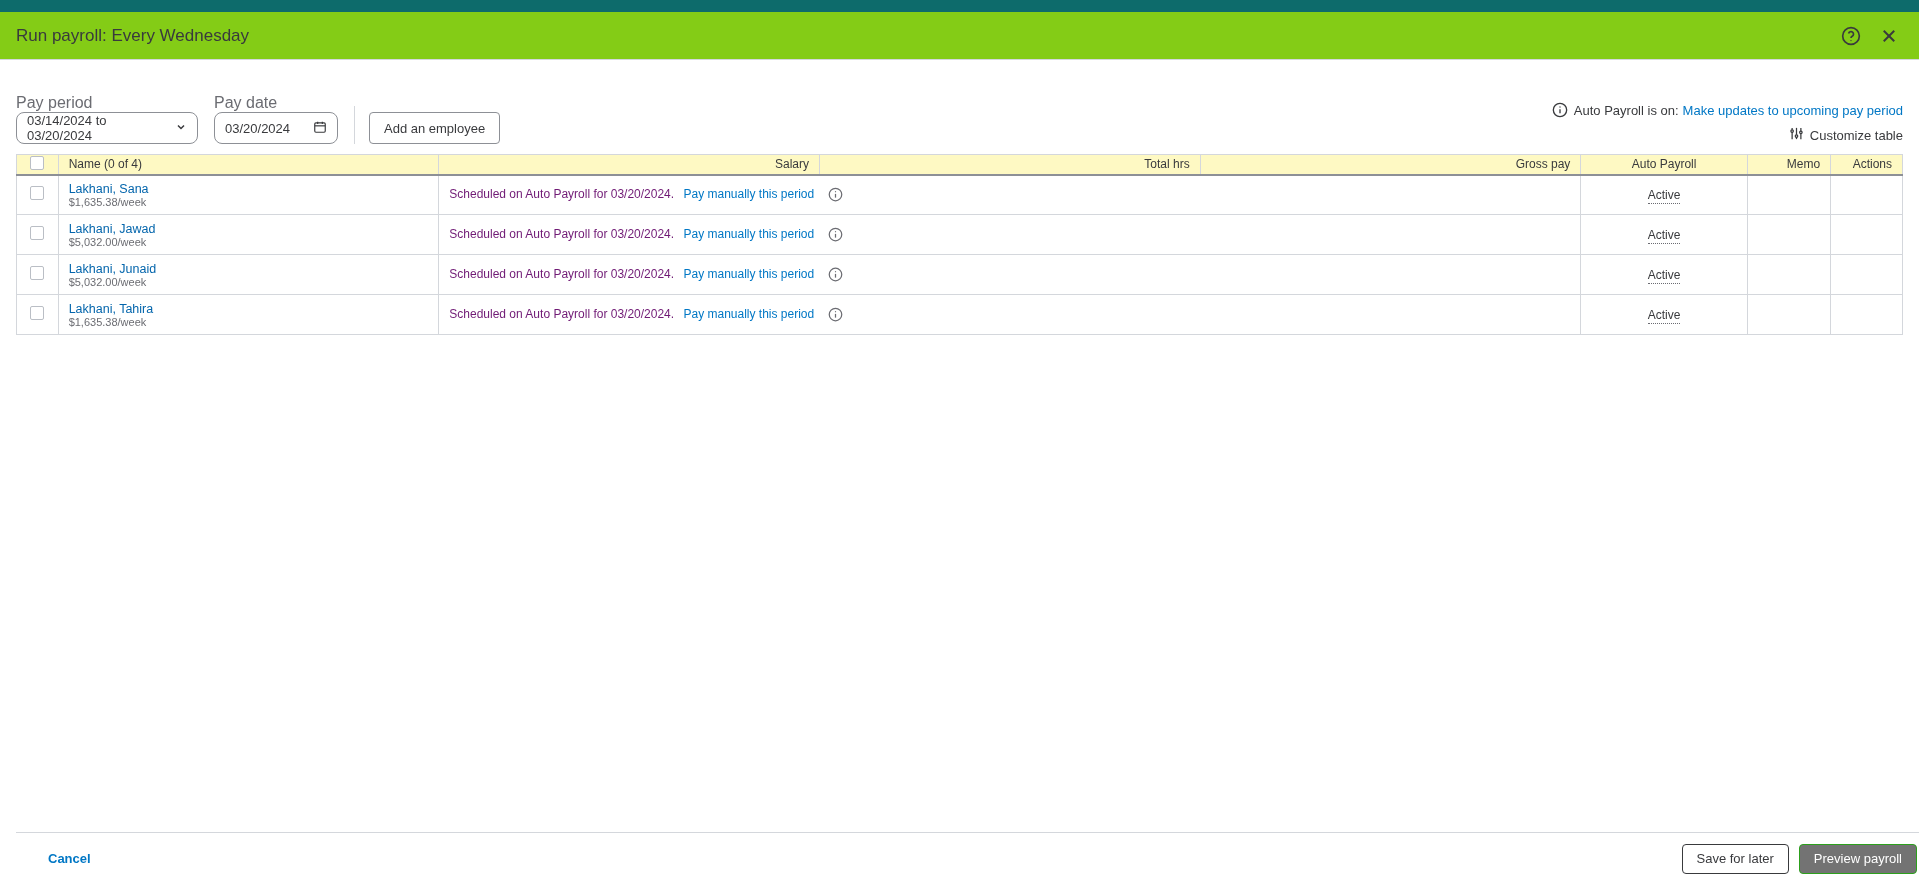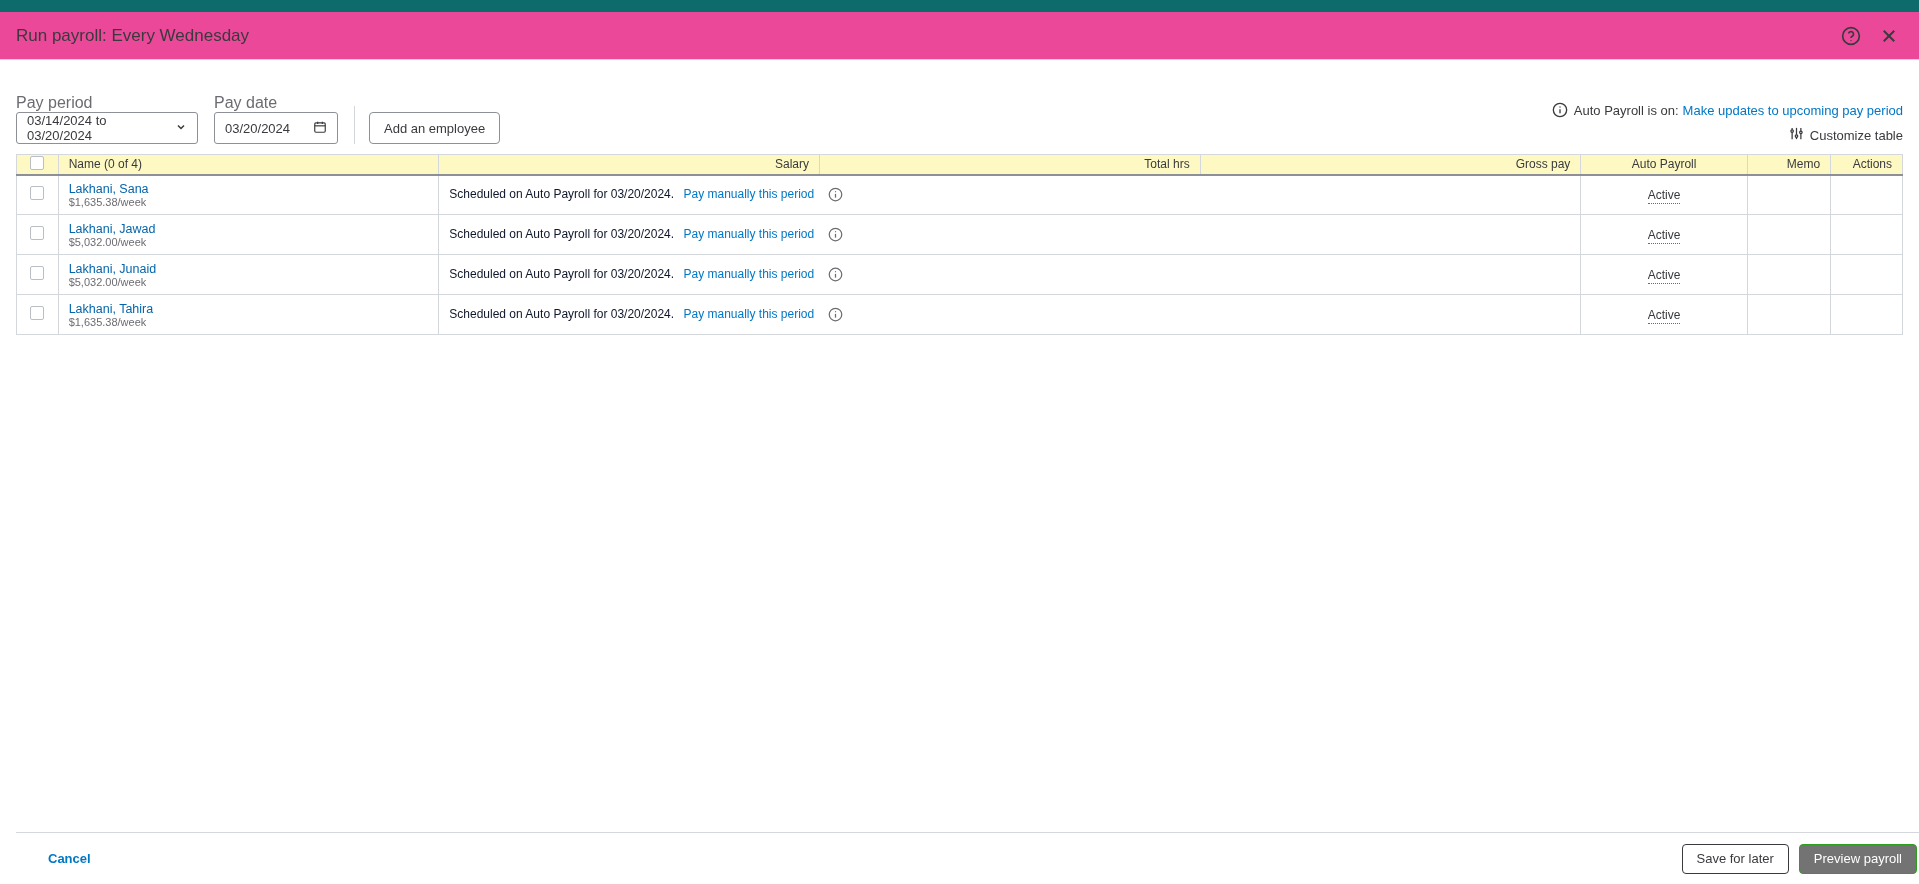--- a/index.html
+++ b/index.html
@@ -8,21 +8,21 @@
     font-size: 13px;
     color: #393a3d;
     background: #fff;
     width: 1919px;
     height: 884px;
     position: relative;
   }
   .top-strip { height: 12px; background: #0d6b6b; }
   .header-bar {
     height: 48px;
-    background: #ec4899;
+    background: #84cc16;
     display: flex;
     align-items: center;
     padding: 0 16px;
     border-bottom: 1px solid #d4d7dc;
   }
   .header-title { font-size: 17px; color: #393a3d; }
   .header-spacer { flex: 1; }
   .header-icon-btn {
     width: 28px; height: 28px;
     display: flex; align-items: center; justify-content: center;
@@ -33,21 +33,21 @@
     display: flex;
     align-items: flex-end;
     padding: 28px 16px 10px 16px;
     position: relative;
   }
   .field-group { display: flex; flex-direction: column; margin-right: 16px; }
   .field-label { font-size: 16px; color: #6b6c72; margin-bottom: 0; }
   .select-box, .date-box {
     height: 32px;
     border: 1px solid #8d9096;
-    border-radius: 3px;
+    border-radius: 8px;
     background: #fff;
     display: flex;
     align-items: center;
     padding: 0 10px;
     cursor: pointer;
   }
   .select-box { width: 182px; justify-content: space-between; }
   .date-box { width: 124px; justify-content: space-between; }
   .vdiv {
     width: 1px; height: 38px; background: #d4d7dc;
@@ -103,21 +103,21 @@
   th.col-hrs, td.col-hrs { width: 320px; text-align: right; }
   th.col-gross, td.col-gross { width: 320px; text-align: right; }
   th.col-auto, td.col-auto { width: 140px; text-align: center; }
   th.col-memo, td.col-memo { width: 70px; text-align: right; }
   th.col-actions, td.col-actions { width: 50px; text-align: right; }
   td.col-sched { text-align: left; }
 
   tbody tr { height: 40px; }
   .emp-name { color: #0365ac; font-size: 12.5px; cursor: pointer; }
   .emp-rate { color: #6b6c72; font-size: 11px; }
-  .sched-text { color: #0f172a; }
+  .sched-text { color: #701a75; }
   .sched-link { color: #0077c5; cursor: pointer; margin-left: 6px; }
   .row-info-icon { margin-left: 10px; display:inline-flex; vertical-align: middle; color:#6b6c72; cursor:pointer;}
   .active-badge {
     color: #393a3d;
     border-bottom: 1px dotted #6b6c72;
     padding-bottom: 1px;
     cursor: default;
   }
   .total-row td { font-weight: 600; height: 34px; }
   .total-row .col-name { font-weight: 600; }

